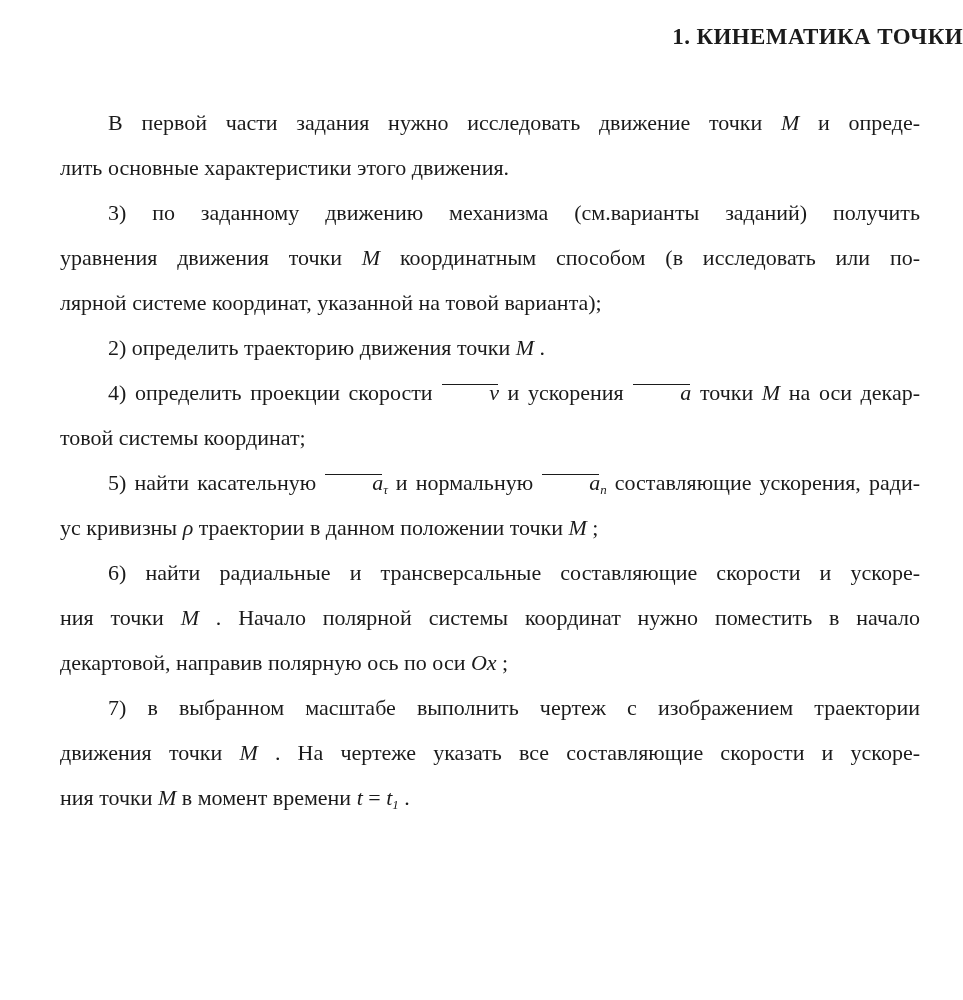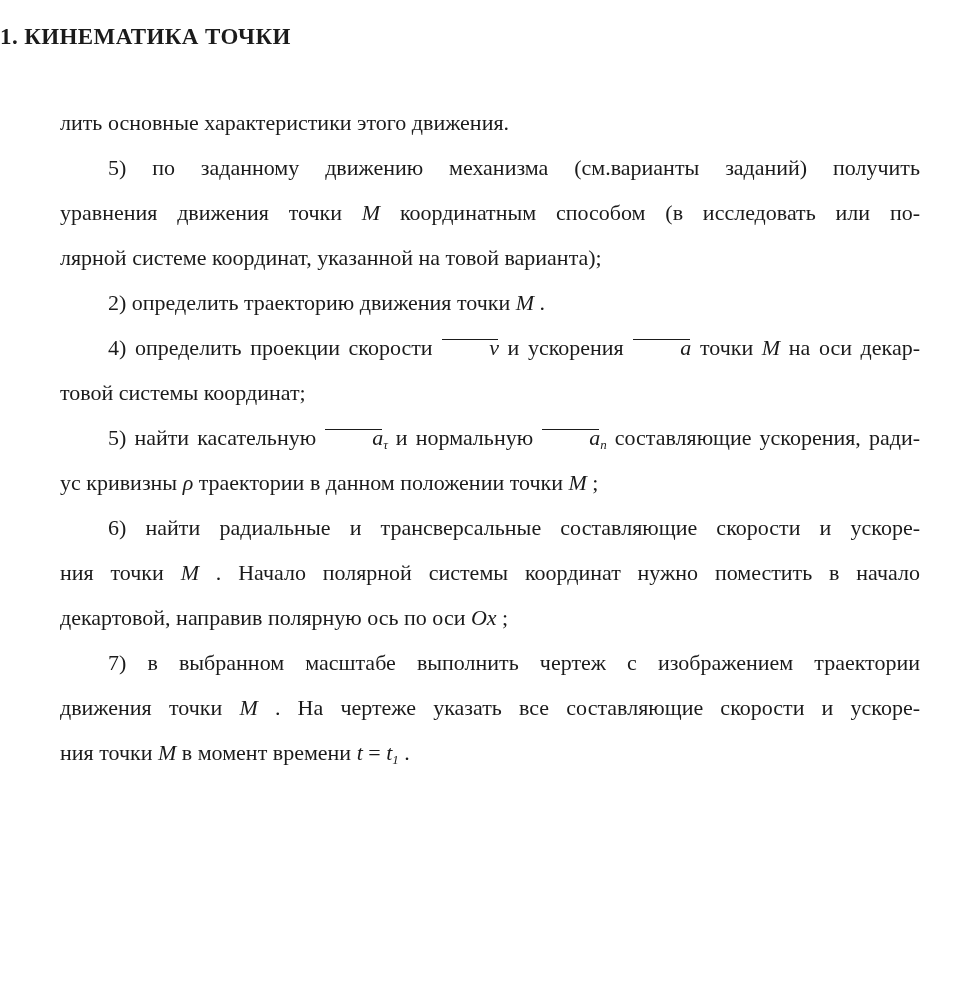--- a/index.html
+++ b/index.html
@@ -12,21 +12,21 @@
   }
   .page {
     position: relative;
     width: 963px; height: 1000px;
     background: #ffffff;
   }
   .title {
     padding-top: 22px;
     height: 30px;
     line-height: 30px;
-    text-align: left;
+    text-align: right;
     font-weight: bold;
     font-size: 23px;
     letter-spacing: 0.4px;
   }
   .content {
     margin: 48px 43px 0 60px; 
     font-size: 22px;
   }
   .para { margin: 0; }
   .para.gap-before { margin-top: 35px; }
@@ -62,24 +62,25 @@
     vertical-align: -4px;
   }
 </style>
 </head>
 <body>
 
 <div class="page">
   <div class="title">1. КИНЕМАТИКА ТОЧКИ</div>
   <div class="content">
       <div class="para">
+        <div class="line j ind"><span>В первой части задания нужно исследовать движение точки </span><span class="math">M</span><span> и опреде-</span></div>
         <div class="line"><span>лить основные характеристики этого движения.</span></div>
       </div>
       <div class="para">
-        <div class="line j ind"><span>5) по заданному движению механизма (см.варианты заданий) получить</span></div>
+        <div class="line j ind"><span>3) по заданному движению механизма (см.варианты заданий) получить</span></div>
         <div class="line j"><span>уравнения движения точки </span><span class="math">M</span><span> координатным способом (в исследовать или по-</span></div>
         <div class="line"><span>лярной системе координат, указанной на товой варианта);</span></div>
       </div>
       <div class="para">
         <div class="line ind"><span>2) определить  траекторию движения точки </span><span class="math">M</span><span> .</span></div>
       </div>
       <div class="para">
         <div class="line j ind"><span>4) определить проекции скорости </span><span class="bar">v</span><span> и ускорения </span><span class="bar">a</span><span> точки </span><span class="math">M</span><span> на оси декар-</span></div>
         <div class="line"><span>товой системы координат;</span></div>
       </div>

